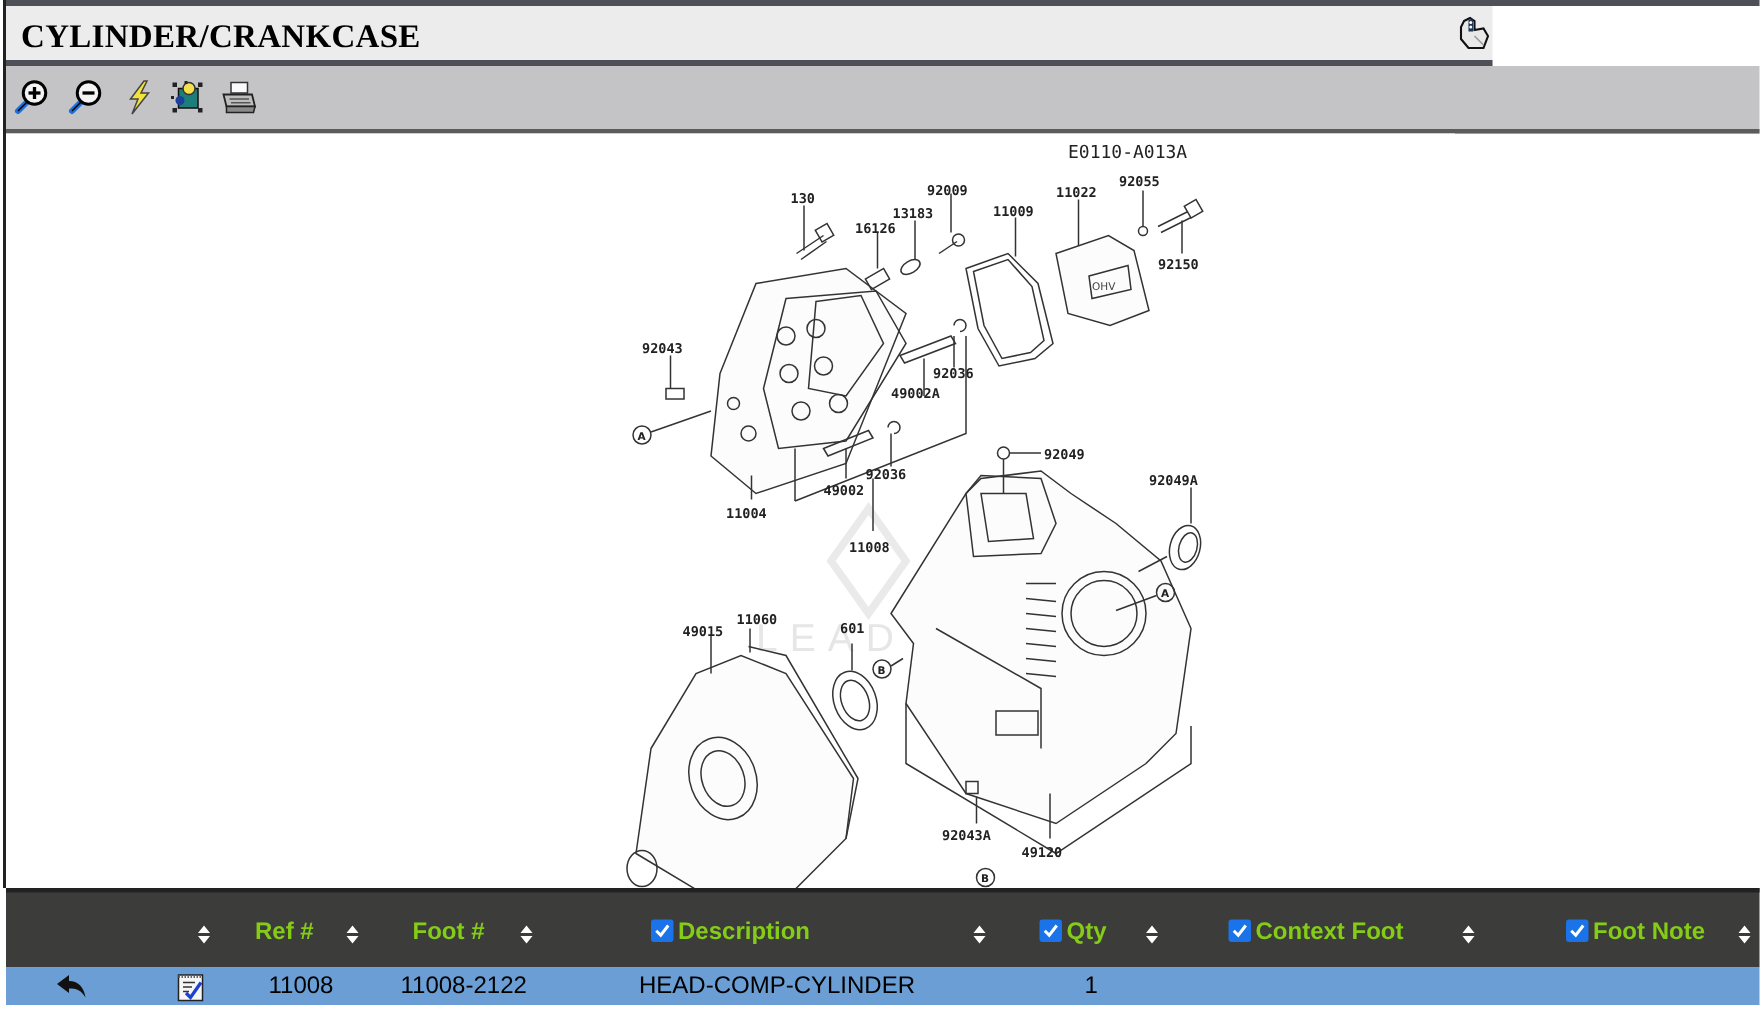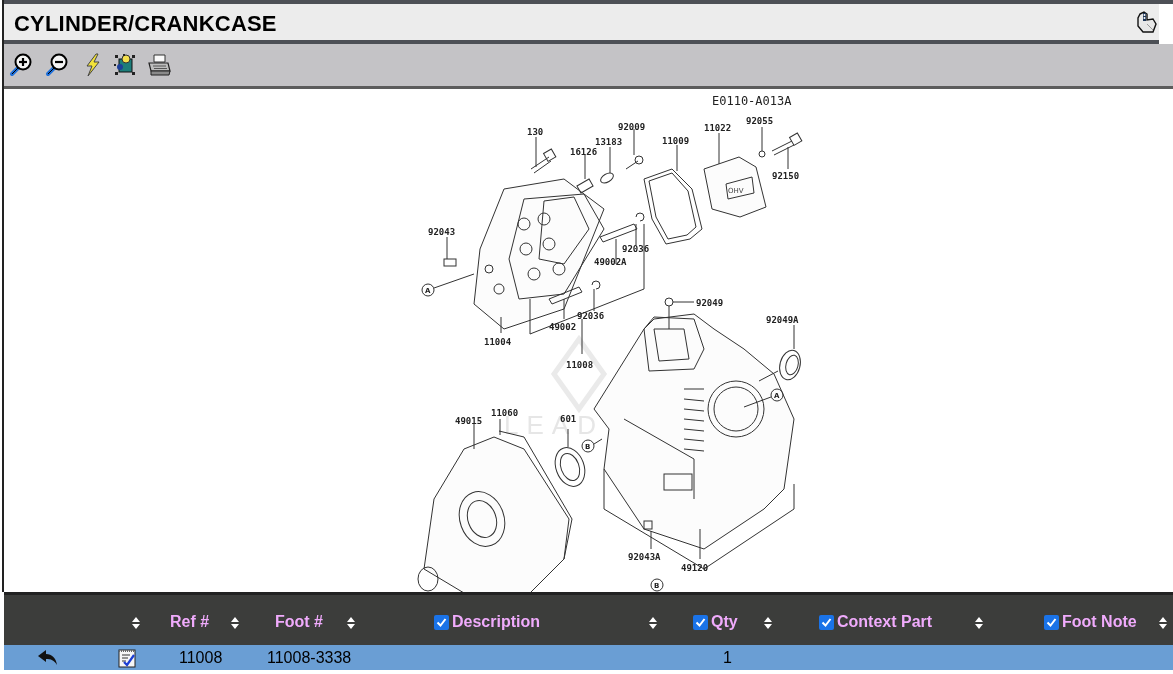--- a/index.html
+++ b/index.html
@@ -1,28 +1,28 @@
 <!DOCTYPE html>
 <html><head>
 <meta charset="utf-8">
 <style>
   html, body { margin:0; padding:0; }
   body { width:1173px; height:674px; overflow:hidden; background:#ffffff; font-family:"Liberation Sans", sans-serif; position:relative; }
   .topbar { position:absolute; left:0; top:0; width:1173px; height:4px; background:#4d5056; }
-  .title-bar { position:absolute; left:4px; top:4px; width:1155px; height:36px; background:#ececec; border-bottom:4px solid #4d5056; }
+  .title-bar { position:absolute; left:4px; top:4px; width:991px; height:36px; background:#ececec; border-bottom:4px solid #4d5056;font-family:Liberation Serif, serif; }
   .left-edge { position:absolute; left:0; top:0; width:4px; height:592px; background:#ffffff; border-right:2px solid #222; box-sizing:border-box; }
   .title { position:absolute; left:10px; top:7px; font-size:22px; font-weight:bold; color:#000; letter-spacing:0.2px; }
   .hand-icon { position:absolute; right:2px; top:6px; width:22px; height:24px; }
   .toolbar { position:absolute; left:4px; top:44px; width:1169px; height:42px; background:#c4c3c6; border-bottom:3px solid #5c5c5c; }
   .tb-btn { position:absolute; top:8px; width:26px; height:26px; cursor:pointer; }
   .diagram { position:absolute; left:4px; top:89px; width:966px; height:503px; background:#fff; overflow:hidden; }
   .diagram svg { position:absolute; left:0; top:0; }
   .lbl { font-family:"DejaVu Sans Mono", monospace; font-size:9px; font-weight:bold; fill:#222; }
   .grid-header { position:absolute; left:4px; top:592px; width:1169px; height:53px; background:#3c3d3b; border-top:3px solid #222; box-sizing:border-box; }
-  .hcell { position:absolute; top:18px; color:#f0abfc; font-size:16px; font-weight:bold; display:flex; align-items:center; white-space:nowrap; }
+  .hcell { position:absolute; top:18px; color:#84cc16; font-size:16px; font-weight:bold; display:flex; white-space:nowrap; }
   .sort { position:absolute; top:21px; width:10px; height:14px; cursor:pointer; }
   .cb { width:15px; height:15px; background:#1a73e8; border-radius:2px; display:inline-flex; align-items:center; justify-content:center; margin-right:3px; cursor:pointer; }
   .grid-row { position:absolute; left:4px; top:645px; width:1169px; height:25px; background:#6a9ed4; }
   .rcell { position:absolute; top:4px; font-size:16px; color:#000; white-space:nowrap; }
   .below { position:absolute; left:4px; top:670px; width:1169px; height:4px; background:#fff; }
 </style>
 </head>
 <body>
 
 <div class="topbar"></div>
@@ -272,21 +272,21 @@
   <svg class="sort" style="left:759px" viewBox="0 0 10 14">
       <path d="M5 1 L9 6 L1 6 Z M5 13 L9 8 L1 8 Z" fill="#fff"></path>
     </svg>
 
   <div class="hcell" style="left:815px">
     <span class="cb">
         <svg width="11" height="11" viewBox="0 0 11 11">
           <path d="M1.5 5.5 L4.5 8.5 L9.5 2" stroke="#fff" stroke-width="2" fill="none"></path>
         </svg>
       </span>
-    <span>Context Part</span>
+    <span>Context Foot</span>
   </div>
   <svg class="sort" style="left:970px" viewBox="0 0 10 14">
       <path d="M5 1 L9 6 L1 6 Z M5 13 L9 8 L1 8 Z" fill="#fff"></path>
     </svg>
 
   <div class="hcell" style="left:1040px">
     <span class="cb">
         <svg width="11" height="11" viewBox="0 0 11 11">
           <path d="M1.5 5.5 L4.5 8.5 L9.5 2" stroke="#fff" stroke-width="2" fill="none"></path>
         </svg>
@@ -304,18 +304,19 @@
   </svg>
   <svg style="position:absolute; left:113px; top:2px; width:20px; height:22px;" viewBox="0 0 20 22">
     <rect x="2" y="3" width="16" height="17" fill="#f6f6f6" stroke="#222" stroke-width="1"></rect>
     <line x1="2" y1="4" x2="18" y2="4" stroke="#666" stroke-dasharray="1,1" stroke-width="2"></line>
     <line x1="5" y1="8" x2="13" y2="8" stroke="#333"></line>
     <line x1="5" y1="11" x2="11" y2="11" stroke="#333"></line>
     <line x1="5" y1="14" x2="9" y2="14" stroke="#333"></line>
     <path d="M7 15 L10 18 L17 8" stroke="#1d3fd4" stroke-width="2.2" fill="none"></path>
   </svg>
   <span class="rcell" style="left:175px">11008</span>
-  <span class="rcell" style="left:263px">11008-3338</span>
+  <span class="rcell" style="left:263px">11008-2122</span>
+  <span class="rcell" style="left:422px">HEAD-COMP-CYLINDER</span>
   <span class="rcell" style="left:719px">1</span>
   <span class="rcell" style="left:836px"></span>
   <span class="rcell" style="left:1043px"></span>
 </div>
 <div class="below"></div>
 
 </body></html>

